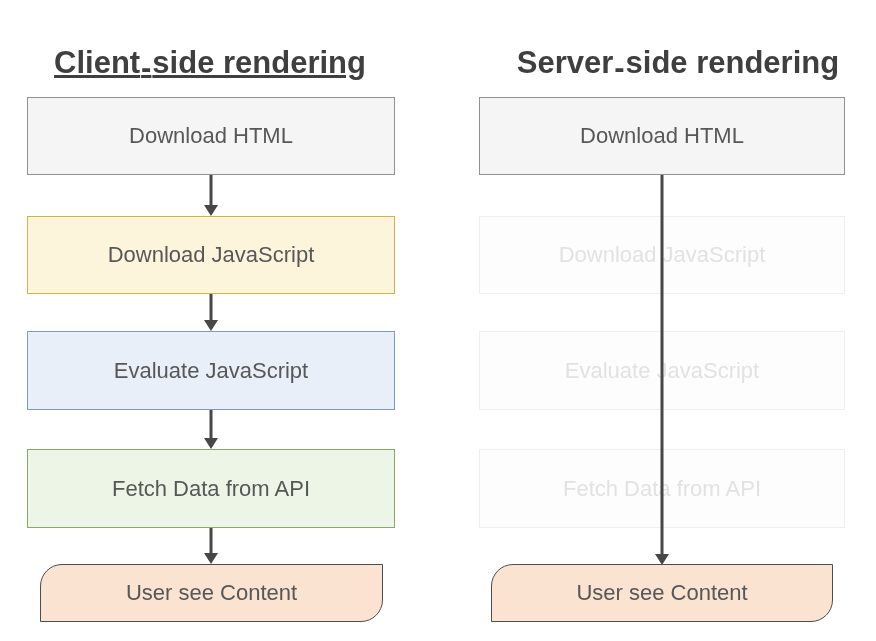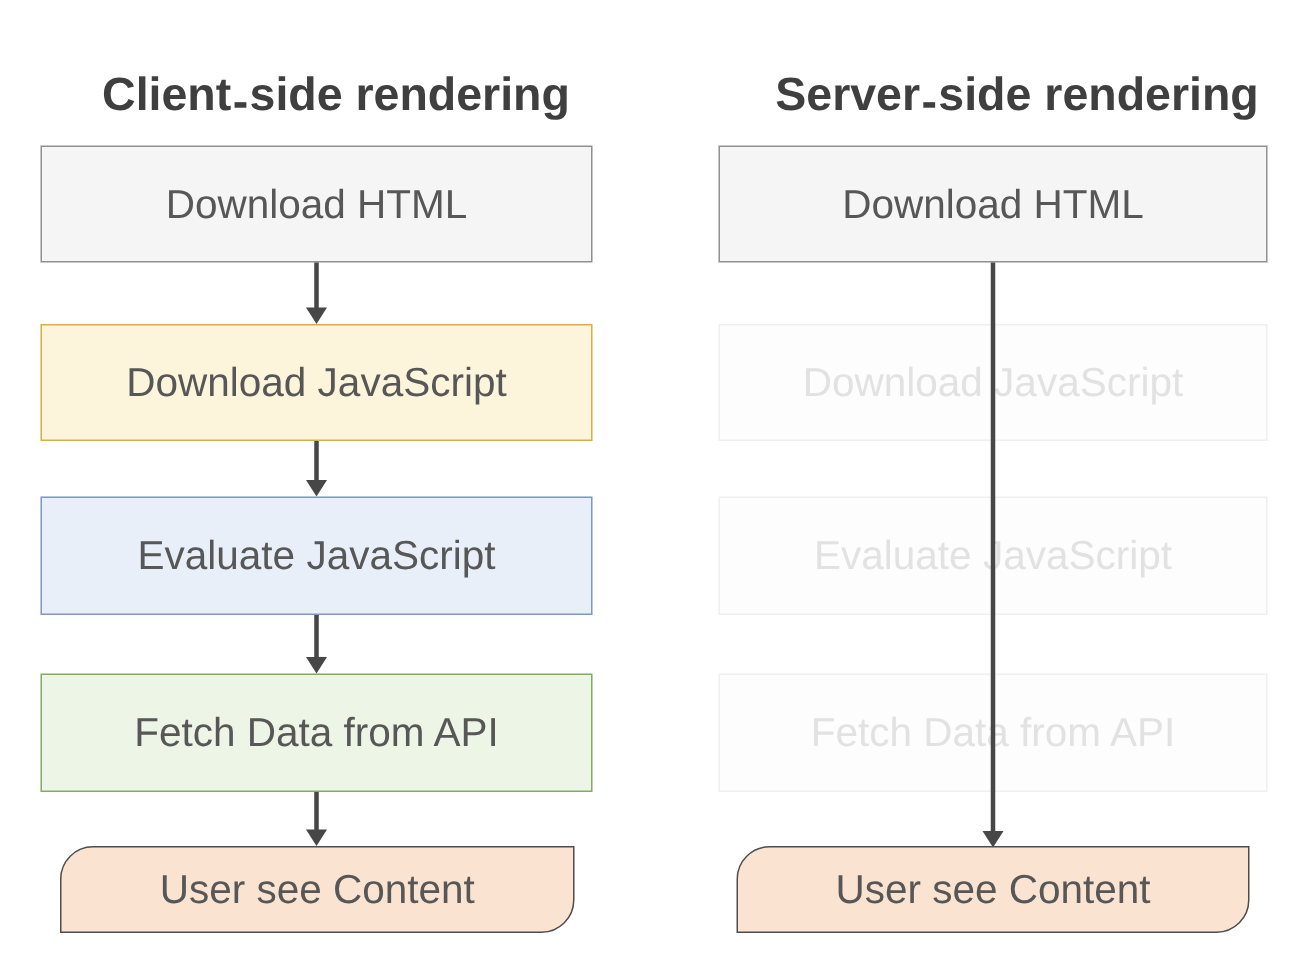--- a/index.html
+++ b/index.html
@@ -26,29 +26,29 @@
     text-align: center;
     font-size: 31px;
     color: var(--title-text, #3f3f3f);
     white-space: nowrap;
   }
   .col-title .dash {
     position: relative;
     top: 0.17em;
     margin: 0 0.03em;
   }
-  .title-left  { left: 40px;  width: 368px; }
+  .title-left  { left: 26px;  width: 368px; text-decoration: underline; }
   .title-right { left: 495px; width: 366px; }
 
   .box {
     position: absolute;
     display: flex;
     align-items: center;
     justify-content: center;
-    font-size: 27px;
+    font-size: 22px;
     color: var(--label-text, #575757);
     border: 1.5px solid transparent;
     background: #fff;
     text-align: left;
     white-space: nowrap;
   }
 
   
   .l-rect { left: 27px; width: 368px; }
   .r-rect { left: 479px; width: 366px; }

